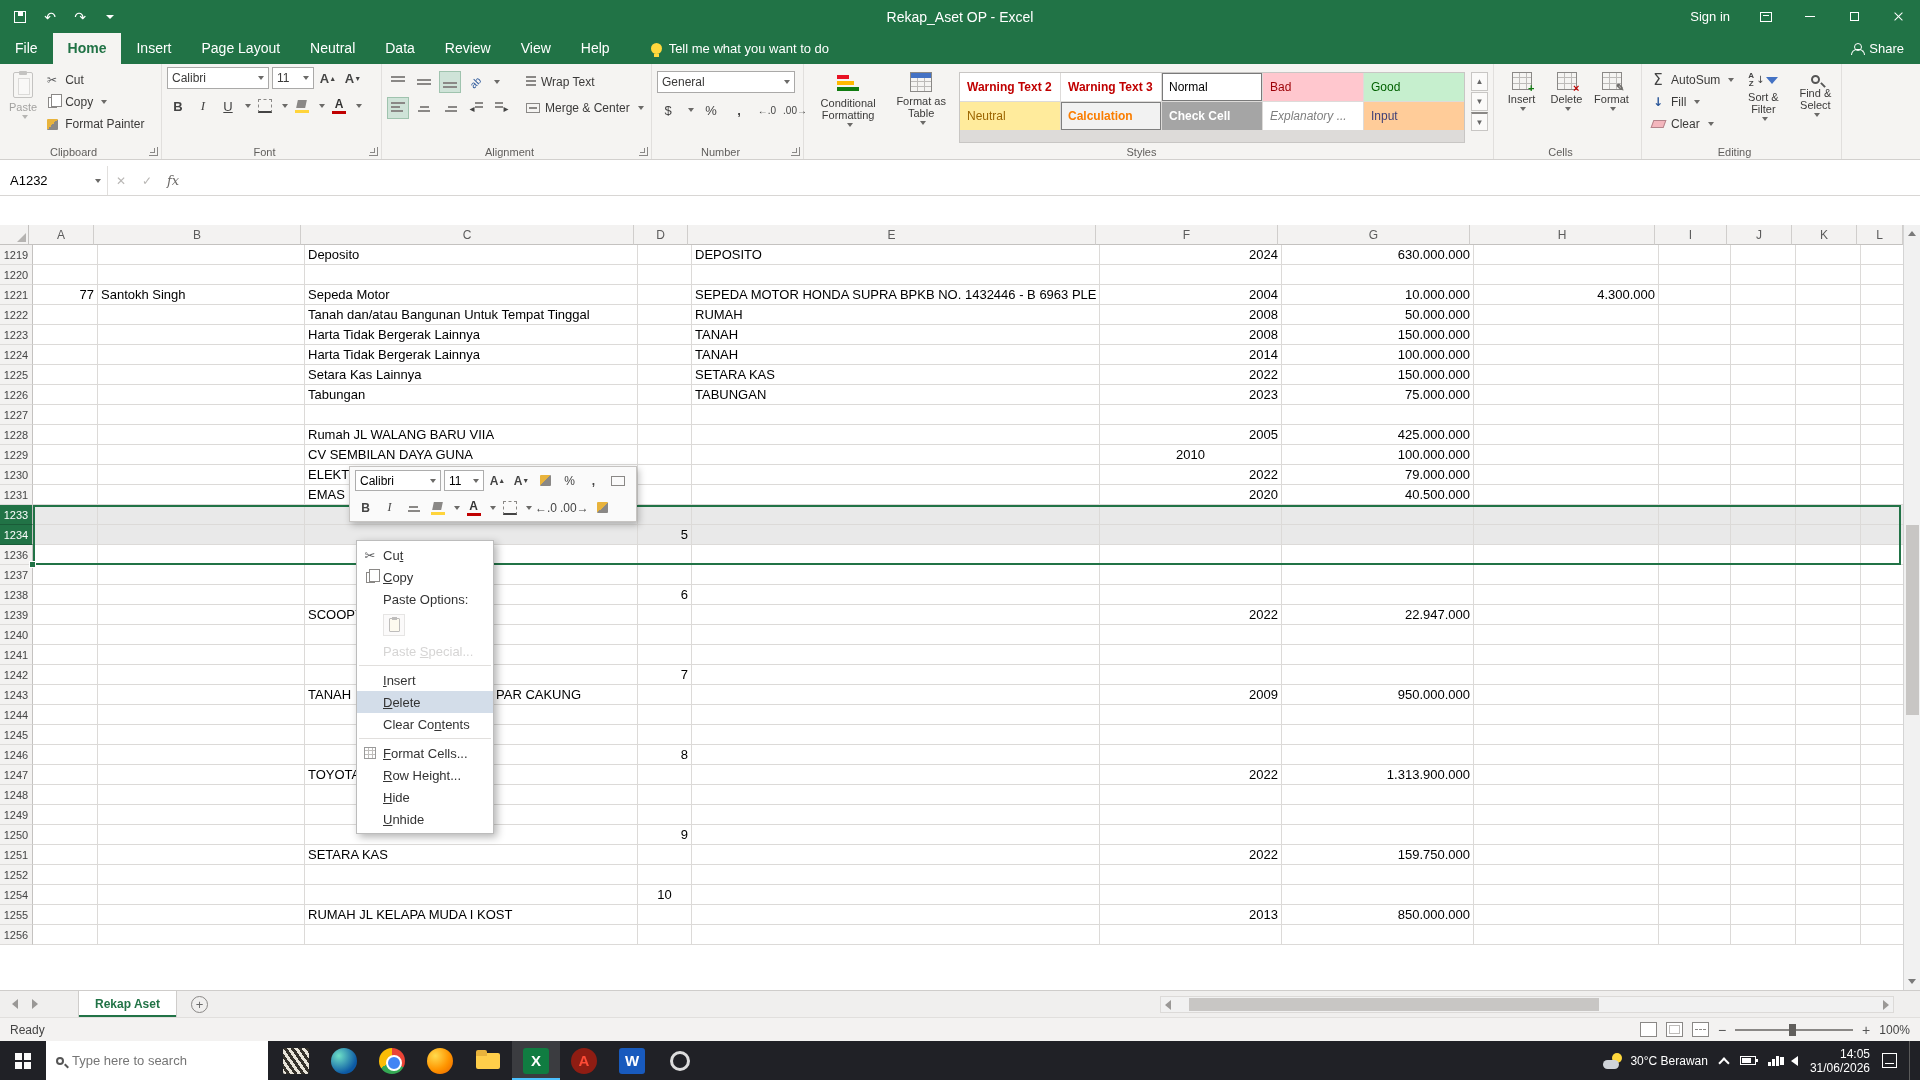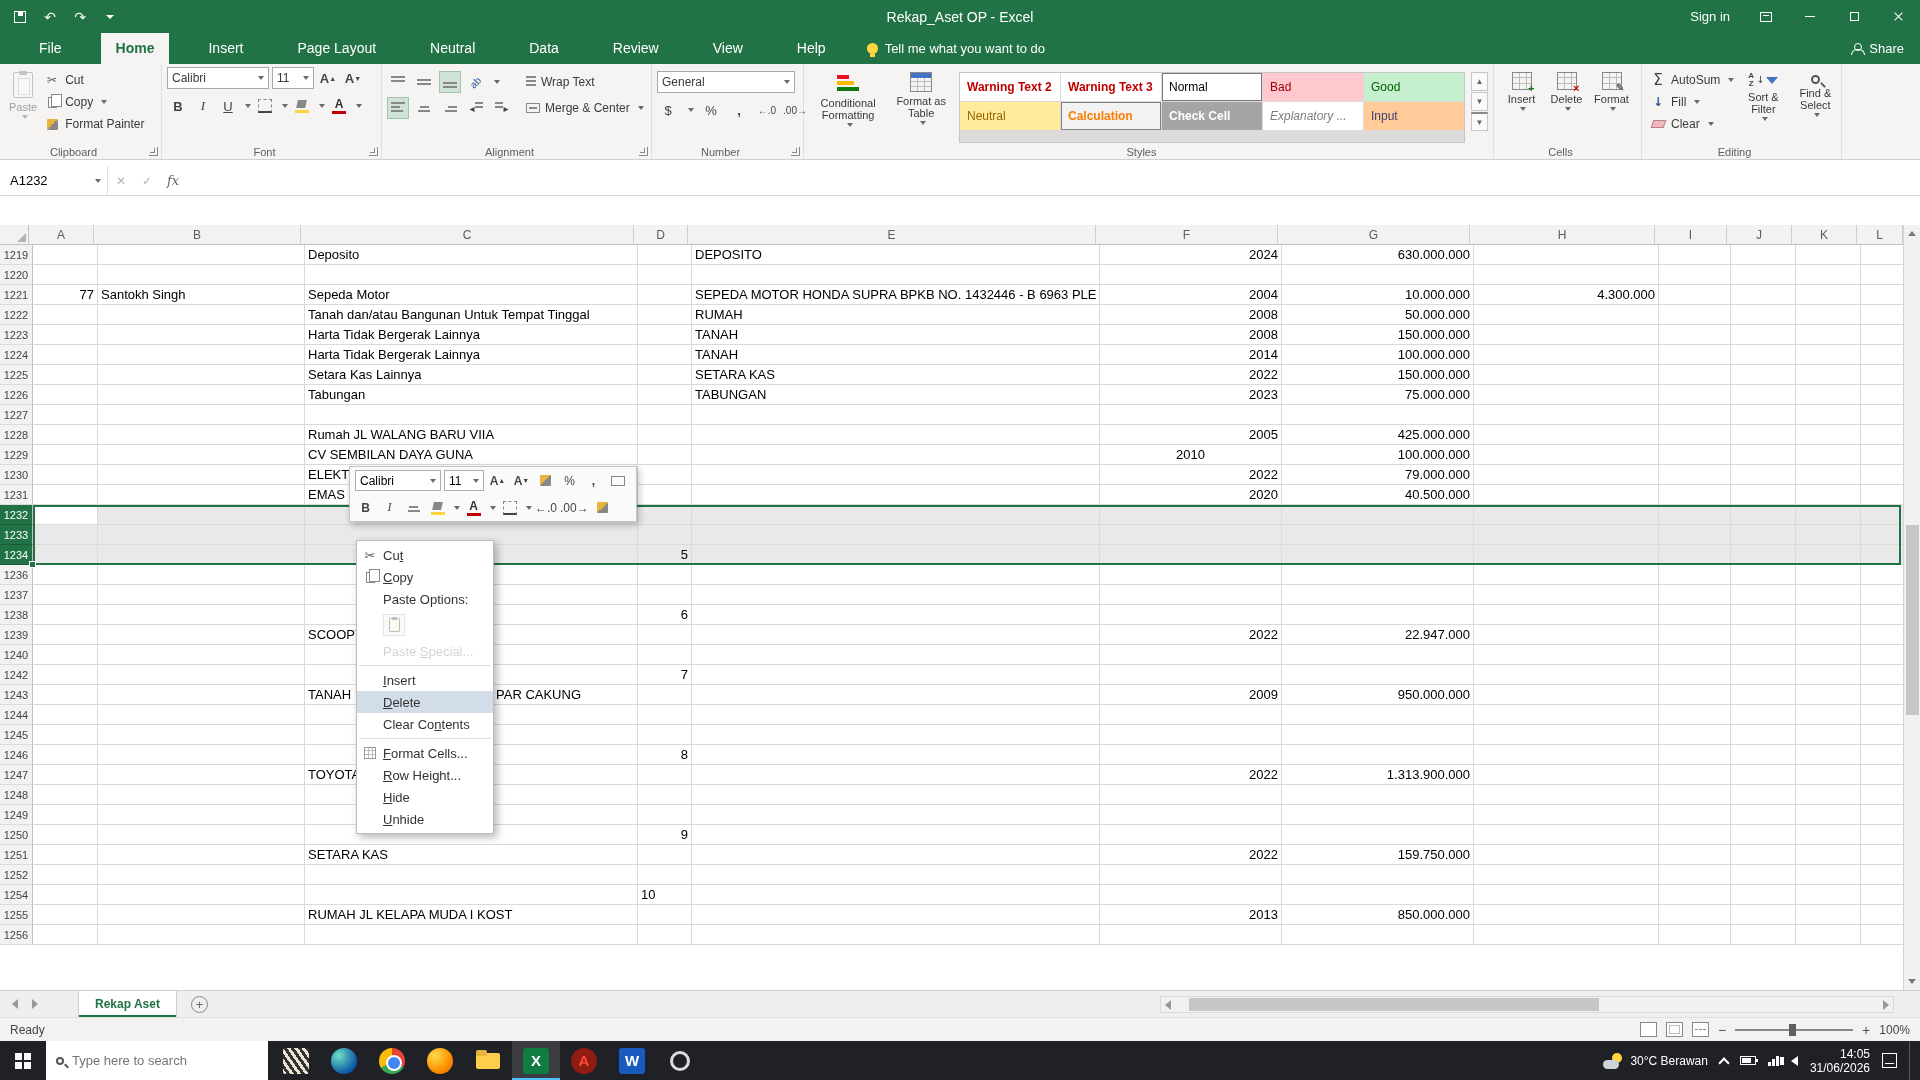--- a/index.html
+++ b/index.html
@@ -29,21 +29,21 @@
   .ic-max { width:9px; height:9px; border:1px solid #fff; }
   .ic-close { position:relative; width:11px; height:11px; }
   .ic-close::before,.ic-close::after { content:""; position:absolute; left:5px; top:0; width:1px; height:11px; background:#fff; }
   .ic-close::before { transform:rotate(45deg); } .ic-close::after { transform:rotate(-45deg); }
   .ribdisp { width:12px; height:10px; border:1px solid #fff; position:relative; }
   .ribdisp::after { content:""; position:absolute; left:2px; top:2px; width:6px; height:1px; background:#fff; }
 
   
   #ribbon-tabs { position:absolute; top:33px; left:0; right:0; height:31px; background:var(--accent);
     display:flex; align-items:stretch; color:#fff; font-size:14px; z-index:19; }
-  .rtab { padding:0 15px; line-height:31px; cursor:default;margin-left:24px; }
+  .rtab { padding:0 15px; line-height:31px; cursor:default; }
   .rtab.active { background:#f5f4f2; color:var(--accent); font-weight:bold; }
   #tellme { display:flex; align-items:center; gap:7px; margin-left:26px; font-size:13px; }
   .bulb { width:11px; height:11px; border-radius:50%; background:#ffd83d; position:relative; }
   .bulb::after { content:""; position:absolute; left:3px; bottom:-3px; width:5px; height:3px; background:#ffd83d; }
   #share { margin-left:auto; display:flex; align-items:center; gap:6px; padding:0 16px; font-size:13px; }
 
   
   #ribbon { position:absolute; top:64px; left:0; right:0; height:96px; background:#f5f4f2;
     border-bottom:1px solid #d2d0ce; display:flex; z-index:18; color:#3b3a39; }
   .rgroup { position:relative; border-right:1px solid #e1dfdd; padding:3px 5px 17px 5px; flex:none; }
@@ -835,35 +835,20 @@
         <div class="cell" style="width: 408px; text-align: left;"></div>
         <div class="cell" style="width: 182px; text-align: right;">2020</div>
         <div class="cell" style="width: 192px; text-align: right;">40.500.000</div>
         <div class="cell" style="width: 185px; text-align: right;"></div>
         <div class="cell" style="width: 72px; text-align: left;"></div>
         <div class="cell" style="width: 65px; text-align: left;"></div>
         <div class="cell" style="width: 65px; text-align: left;"></div>
         <div class="cell" style="width: 46px; text-align: left;"></div>
       </div>
       <div class="grow">
-        <div class="rowhdr selhdr">1232</div>
-        <div class="cell active-cell" style="width: 65px; text-align: right;"></div>
-        <div class="cell selc" style="width: 207px; text-align: left;"></div>
-        <div class="cell selc" style="width: 333px; text-align: left;"></div>
-        <div class="cell selc" style="width: 54px; text-align: right;"></div>
-        <div class="cell selc" style="width: 408px; text-align: left;"></div>
-        <div class="cell selc" style="width: 182px; text-align: right;"></div>
-        <div class="cell selc" style="width: 192px; text-align: right;"></div>
-        <div class="cell selc" style="width: 185px; text-align: right;"></div>
-        <div class="cell selc" style="width: 72px; text-align: left;"></div>
-        <div class="cell selc" style="width: 65px; text-align: left;"></div>
-        <div class="cell selc" style="width: 65px; text-align: left;"></div>
-        <div class="cell selc" style="width: 46px; text-align: left;"></div>
-      </div>
-      <div class="grow">
         <div class="rowhdr selhdr">1233</div>
         <div class="cell selc" style="width: 65px; text-align: right;"></div>
         <div class="cell selc" style="width: 207px; text-align: left;"></div>
         <div class="cell selc" style="width: 333px; text-align: left;"></div>
         <div class="cell selc" style="width: 54px; text-align: right;"></div>
         <div class="cell selc" style="width: 408px; text-align: left;"></div>
         <div class="cell selc" style="width: 182px; text-align: right;"></div>
         <div class="cell selc" style="width: 192px; text-align: right;"></div>
         <div class="cell selc" style="width: 185px; text-align: right;"></div>
         <div class="cell selc" style="width: 72px; text-align: left;"></div>
@@ -955,20 +940,35 @@
         <div class="cell" style="width: 408px; text-align: left;"></div>
         <div class="cell" style="width: 182px; text-align: right;"></div>
         <div class="cell" style="width: 192px; text-align: right;"></div>
         <div class="cell" style="width: 185px; text-align: right;"></div>
         <div class="cell" style="width: 72px; text-align: left;"></div>
         <div class="cell" style="width: 65px; text-align: left;"></div>
         <div class="cell" style="width: 65px; text-align: left;"></div>
         <div class="cell" style="width: 46px; text-align: left;"></div>
       </div>
       <div class="grow">
+        <div class="rowhdr">1241</div>
+        <div class="cell" style="width: 65px; text-align: right;"></div>
+        <div class="cell" style="width: 207px; text-align: left;"></div>
+        <div class="cell" style="width: 333px; text-align: left;"></div>
+        <div class="cell" style="width: 54px; text-align: right;"></div>
+        <div class="cell" style="width: 408px; text-align: left;"></div>
+        <div class="cell" style="width: 182px; text-align: right;"></div>
+        <div class="cell" style="width: 192px; text-align: right;"></div>
+        <div class="cell" style="width: 185px; text-align: right;"></div>
+        <div class="cell" style="width: 72px; text-align: left;"></div>
+        <div class="cell" style="width: 65px; text-align: left;"></div>
+        <div class="cell" style="width: 65px; text-align: left;"></div>
+        <div class="cell" style="width: 46px; text-align: left;"></div>
+      </div>
+      <div class="grow">
         <div class="rowhdr">1242</div>
         <div class="cell" style="width: 65px; text-align: right;"></div>
         <div class="cell" style="width: 207px; text-align: left;"></div>
         <div class="cell" style="width: 333px; text-align: left;"></div>
         <div class="cell" style="width: 54px; text-align: right;">7</div>
         <div class="cell" style="width: 408px; text-align: left;"></div>
         <div class="cell" style="width: 182px; text-align: right;"></div>
         <div class="cell" style="width: 192px; text-align: right;"></div>
         <div class="cell" style="width: 185px; text-align: right;"></div>
         <div class="cell" style="width: 72px; text-align: left;"></div>
@@ -1125,21 +1125,21 @@
         <div class="cell" style="width: 72px; text-align: left;"></div>
         <div class="cell" style="width: 65px; text-align: left;"></div>
         <div class="cell" style="width: 65px; text-align: left;"></div>
         <div class="cell" style="width: 46px; text-align: left;"></div>
       </div>
       <div class="grow">
         <div class="rowhdr">1254</div>
         <div class="cell" style="width: 65px; text-align: right;"></div>
         <div class="cell" style="width: 207px; text-align: left;"></div>
         <div class="cell" style="width: 333px; text-align: left;"></div>
-        <div class="cell" style="width: 54px; text-align: left;">10</div>
+        <div class="cell" style="width: 54px; text-align: center;">10</div>
         <div class="cell" style="width: 408px; text-align: left;"></div>
         <div class="cell" style="width: 182px; text-align: right;"></div>
         <div class="cell" style="width: 192px; text-align: right;"></div>
         <div class="cell" style="width: 185px; text-align: right;"></div>
         <div class="cell" style="width: 72px; text-align: left;"></div>
         <div class="cell" style="width: 65px; text-align: left;"></div>
         <div class="cell" style="width: 65px; text-align: left;"></div>
         <div class="cell" style="width: 46px; text-align: left;"></div>
       </div>
       <div class="grow">

